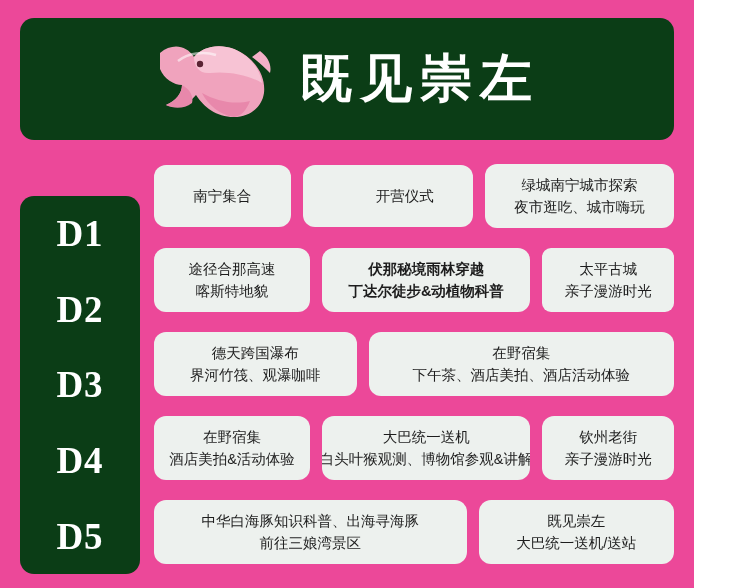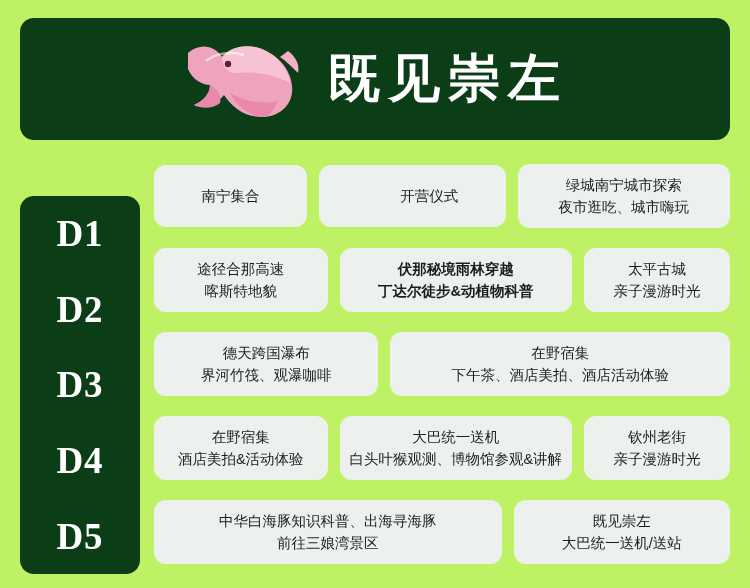--- a/index.html
+++ b/index.html
@@ -8,23 +8,23 @@
   }
   body {
     width: 750px;
     height: 588px;
     background: #ffffff;
     font-family: "Liberation Sans", sans-serif;
     overflow: hidden;
   }
   .page {
     position: relative;
-    width: 750px;
+    width: 694px;
     height: 588px;
-    background: #bef264;
+    background: #ec4899;
     box-sizing: border-box;
     padding: 18px 20px 14px 20px;
     display: flex;
     flex-direction: column;
   }
   
   .banner {
     position: relative;
     height: 122px;
     background: #0b3d16;
@@ -117,21 +117,21 @@
   .cell .ln {
     white-space: nowrap;
   }
   
   .r0 .c0 { flex: 1.0 1 0; align-items: center; }
   .r0 .c1 { flex: 1.0 1 0; padding-left: 44px; }
   .r0 .c2 { flex: 1.45 1 0; }
 
   .r1 .c0 { flex: 1.12 1 0; }
   .r1 .c1 { flex: 1.55 1 0; font-weight: bold; }
-  .r1 .c2 { flex: 0.92 1 0; }
+  .r1 .c2 { flex: 0.92 1 0; border-radius: 9px; }
 
   .r2 .c0 { flex: 1.12 1 0; }
   .r2 .c1 { flex: 1.75 1 0; }
 
   .r3 .c0 { flex: 1.12 1 0; }
   .r3 .c1 { flex: 1.55 1 0; }
   .r3 .c2 { flex: 0.92 1 0; }
 
   .r4 .c0 { flex: 1.75 1 0; }
   .r4 .c1 { flex: 1.05 1 0; }

